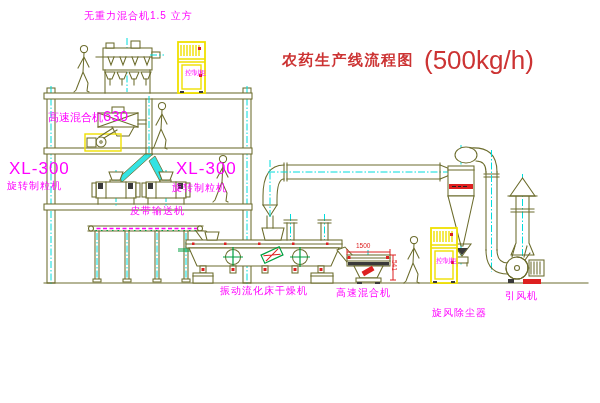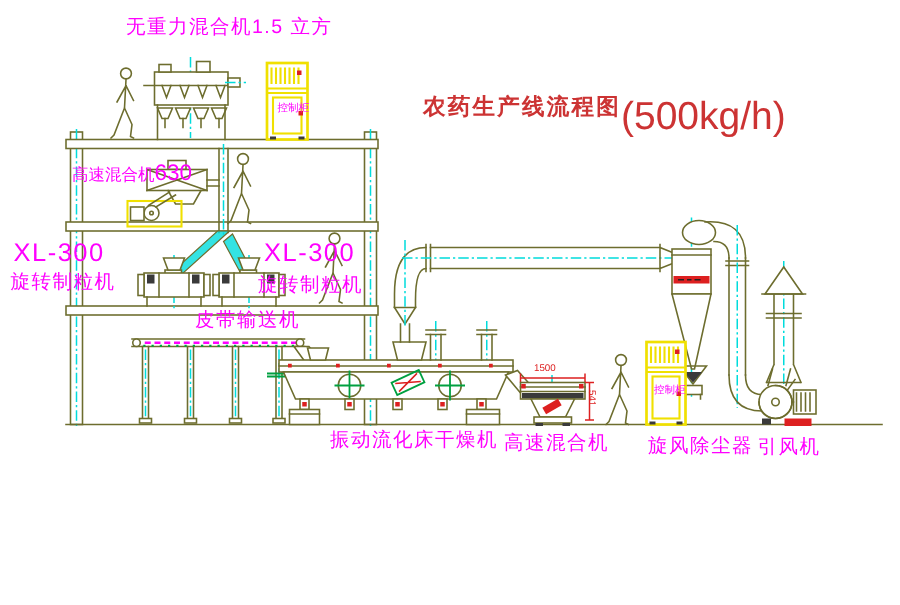--- a/index.html
+++ b/index.html
@@ -15,28 +15,28 @@
   .rd{fill:var(--accent_red,#dd2020);stroke:none}
   .rdl{stroke:var(--accent_red,#dd2020);fill:none;stroke-width:1}
   .gn{stroke:var(--accent_green,#00a040);fill:none;stroke-width:1.2}
   .mgl{stroke:var(--label_magenta,#ff00ff);fill:none;stroke-width:1.6;stroke-dasharray:4 2.5}
   .dk{fill:#3a3a3a;stroke:none}
   .cyf{fill:var(--centerline,#00dcdc);fill-opacity:.8;stroke:var(--line,#6d6d2e);stroke-width:.8}
   
   .lbl{position:absolute;white-space:nowrap;line-height:1;pointer-events:none}
   .mg{color:var(--label_magenta,#ff00ff)}
   .rdt{color:var(--accent_red,#dd2020)}
-  .s10{font-size:13px;letter-spacing:1px}
+  .s10{font-size:10px;letter-spacing:1px}
   .s17{font-size:17px;letter-spacing:1px}
   .s15{font-size:15px;letter-spacing:1px}
   .s7{font-size:7px}
   .s6{font-size:6.5px}
   .vert{writing-mode:vertical-rl}
-  .title{position:absolute;left:282px;top:62px;color:var(--title_red,#cc3333);
-         display:flex;align-items:flex-start;gap:0;pointer-events:none}
+  .title{position:absolute;left:282px;top:45px;color:var(--title_red,#cc3333);
+         display:flex;align-items:center;gap:10px;pointer-events:none}
   .title .cn{font-size:15px;font-weight:700;letter-spacing:1.5px}
   .title .cap{font-size:26px;font-weight:400}
 </style>
 </head>
 <body>
 
 <div class="stage">
 
 <svg width="600" height="403" viewBox="0 0 600 403">
   <defs>
@@ -288,21 +288,21 @@
 
 <div class="lbl mg s17" style="left:176px;top:160px">XL-300</div>
 <div class="lbl mg s10" style="left:172px;top:183px">旋转制粒机</div>
 
 <div class="lbl mg s10" style="left:130px;top:206px">皮带输送机</div>
 
 <div class="lbl mg s10" style="left:220px;top:286px">振动流化床干燥机</div>
 
 <div class="lbl mg s10" style="left:336px;top:288px">高速混合机</div>
 
-<div class="lbl mg s10" style="left:432px;top:290px">旋风除尘器</div>
+<div class="lbl mg s10" style="left:432px;top:308px">旋风除尘器</div>
 <div class="lbl mg s10" style="left:505px;top:291px">引风机</div>
 
 <div class="lbl mg s7" style="left:185px;top:69px">控制柜</div>
 <div class="lbl mg s7" style="left:436px;top:257px">控制柜</div>
 
 <div class="lbl rdt s6" style="left:356px;top:243px">1500</div>
 <div class="lbl rdt s6 vert" style="left:390px;top:260px">541</div>
 
 </div>
 

